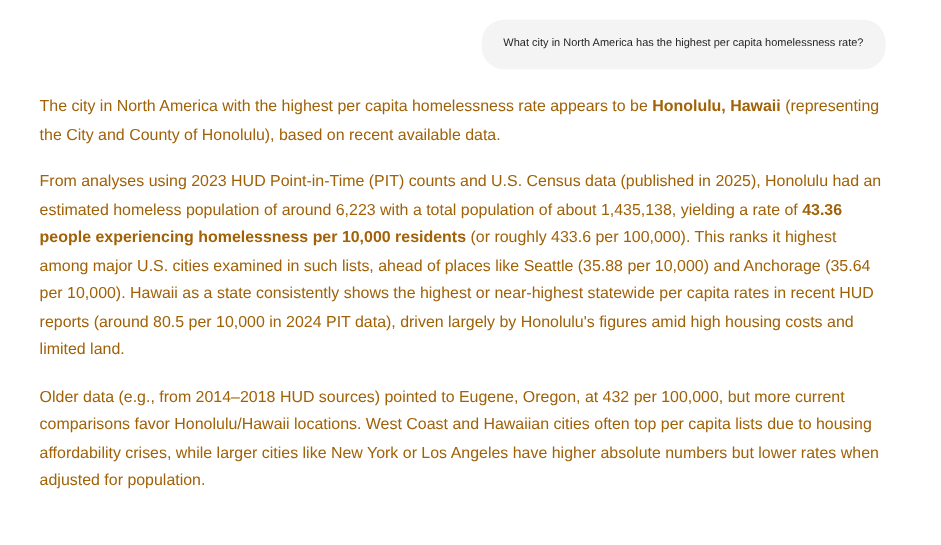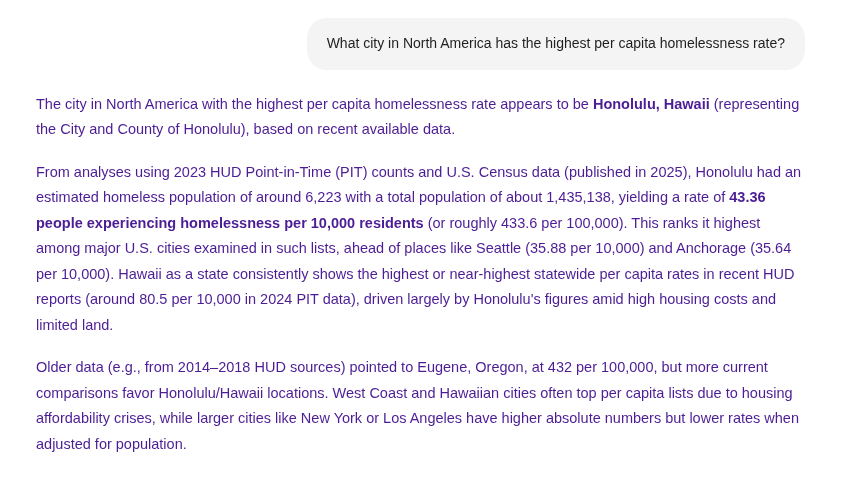--- a/index.html
+++ b/index.html
@@ -24,33 +24,33 @@
   .user-row {
     display: flex;
     justify-content: flex-end;
     padding: 18px 50px 0 0;
   }
   .user-bubble {
     background: #f4f4f4;
     border-radius: 20px;
     padding: 14px 20px 15px 20px;
     max-width: 530px;
-    font-size: 14px;
+    font-size: 10px;
     line-height: 1.62;
     color: #1f1f1f;
     box-sizing: border-box;
   }
   .assistant-block {
     padding: 22px 52px 0 36px;
   }
   .assistant-block p {
     margin: 0 0 17px 0;
     font-size: 14.5px;
     line-height: 1.76;
-    color: #4c1d95;
+    color: #a16207;
   }
   .assistant-block p:last-child {
     margin-bottom: 16px;
   }
   b {
     font-weight: bold;
   }
   .bottom-fade {
     position: absolute;
     left: 0;

